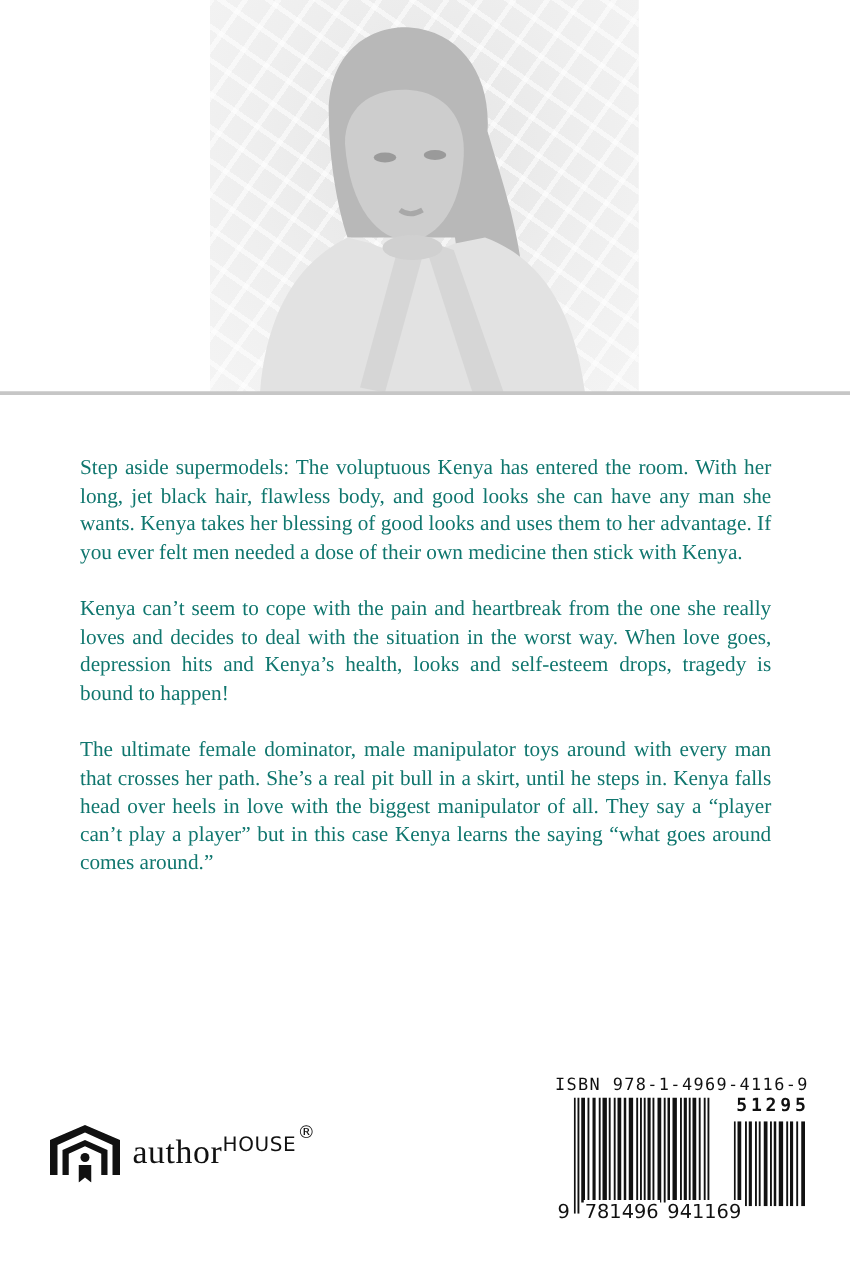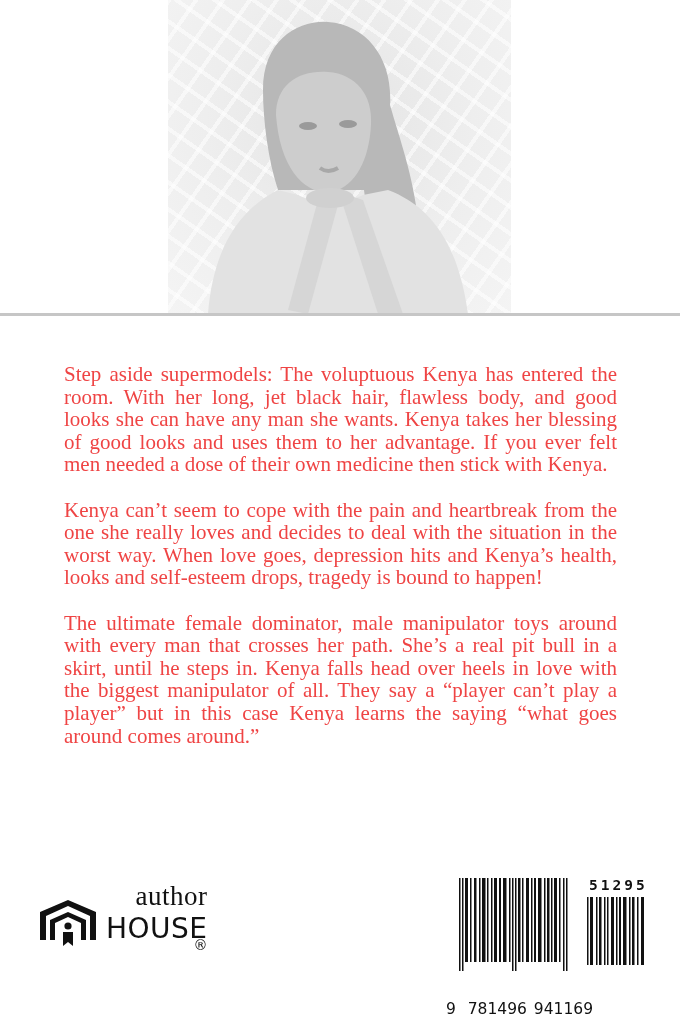--- a/index.html
+++ b/index.html
@@ -13,47 +13,47 @@
         repeating-linear-gradient(35deg, rgba(255,255,255,0) 0 18px, rgba(255,255,255,0.55) 18px 22px),
         repeating-linear-gradient(-55deg, rgba(255,255,255,0) 0 18px, rgba(255,255,255,0.55) 18px 22px),
         radial-gradient(ellipse at 50% 40%, #e4e4e4 0%, #eeeeee 55%, #f4f4f4 100%);
     }
     .photo svg { position: absolute; left: 0; top: 0; }
     .divider {
       position: absolute; left: 0; top: 313px; width: 680px; height: 3px; background: #c6c6c6;
     }
     .blurb {
       position: absolute; left: 64px; top: 363px; width: 553px;
-      font-size: 21px; line-height: 22.6px; text-align: justify; color: #ef4444;
+      font-size: 17px; line-height: 22.6px; text-align: justify; color: #0f766e;
     }
     .blurb p { margin: 0 0 22.6px 0; }
     .logo {
       position: absolute; left: 38px; top: 897px; height: 48px; display: flex; align-items: center;
     }
     .logo-icon { width: 60px; height: 50px; }
-    .logo-text { margin-left: 8px; font-size: 27px; color: #111; display: flex; align-items: flex-end; flex-direction: column; }
+    .logo-text { margin-left: 8px; font-size: 27px; color: #111; display: flex; align-items: flex-start; }
     .logo-author { font-family: "Liberation Serif", serif; letter-spacing: 0.5px; }
-    .logo-house { font-family: "DejaVu Sans", sans-serif; font-size: 28px; letter-spacing: 0.5px; }
+    .logo-house { font-family: "DejaVu Sans", sans-serif; font-size: 16px; letter-spacing: 0.5px; }
     .logo-reg { font-family: "DejaVu Sans", sans-serif; font-size: 14px; vertical-align: super; position: relative; top: -8px; margin-left: 1px; }
     .barcode-block {
       position: absolute; left: 437px; top: 860px; width: 212px; height: 128px; background: #fff;
     }
     .isbn-text {
       position: absolute; left: 7px; top: 0; font-family: "DejaVu Sans Mono", monospace;
       font-size: 13.5px; letter-spacing: 1.1px; color: #111; white-space: nowrap;
     }
     .price-code {
       position: absolute; left: 152px; top: 17px; font-family: "DejaVu Sans Mono", monospace;
       font-size: 14.5px; letter-spacing: 3px; color: #111; font-weight: bold;
     }
     .bars-main { position: absolute; left: 22px; top: 18px; width: 110px; height: 93px; }
     .bars-addon { position: absolute; left: 150px; top: 37px; width: 58px; height: 68px; }
     .bottom-digits {
       position: absolute; left: 8px; top: 100px; font-family: "DejaVu Sans", sans-serif;
-      font-size: 15.5px; color: #111; white-space: nowrap; background: transparent; margin-top: 40px;
+      font-size: 15.5px; color: #111; white-space: nowrap; background: transparent;
     }
     .bottom-digits span { background: #fff; padding: 0 1px; }
   </style>
 </head>
 <body>
 
 <div class="photo">
   <svg width="343" height="314" viewBox="0 0 343 314">
 
     <path d="M95 90 C95 40 130 20 160 22 C200 25 225 60 222 105 C232 140 245 175 250 220 C255 260 258 300 255 314 L210 314 C205 260 200 220 196 190 L110 190 C100 160 95 120 95 90 Z" fill="#b8b8b8"></path>
@@ -87,20 +87,21 @@
     <path d="M25 36 L35 36 L35 50 L30 46 L25 50 Z" fill="#111"></path>
   </svg>
   <div class="logo-text">
     <span class="logo-author">author</span>
       <span class="logo-house">HOUSE</span>
       <span class="logo-reg">®</span>
   </div>
 </div>
 
 <div class="barcode-block">
+  <div class="isbn-text">ISBN 978-1-4969-4116-9</div>
   <div class="price-code">51295</div>
   <svg class="bars-main" viewBox="0 0 110 93" preserveAspectRatio="none">
     <g fill="#111">
       <rect x="0" y="0" width="1.5" height="93"></rect>
         <rect x="3" y="0" width="1.5" height="93"></rect>
       <rect x="6" y="0" width="3" height="84"></rect>
         <rect x="11" y="0" width="1.5" height="84"></rect>
       <rect x="15" y="0" width="2.5" height="84"></rect>
         <rect x="20" y="0" width="1.5" height="84"></rect>
       <rect x="23" y="0" width="3.5" height="84"></rect>

